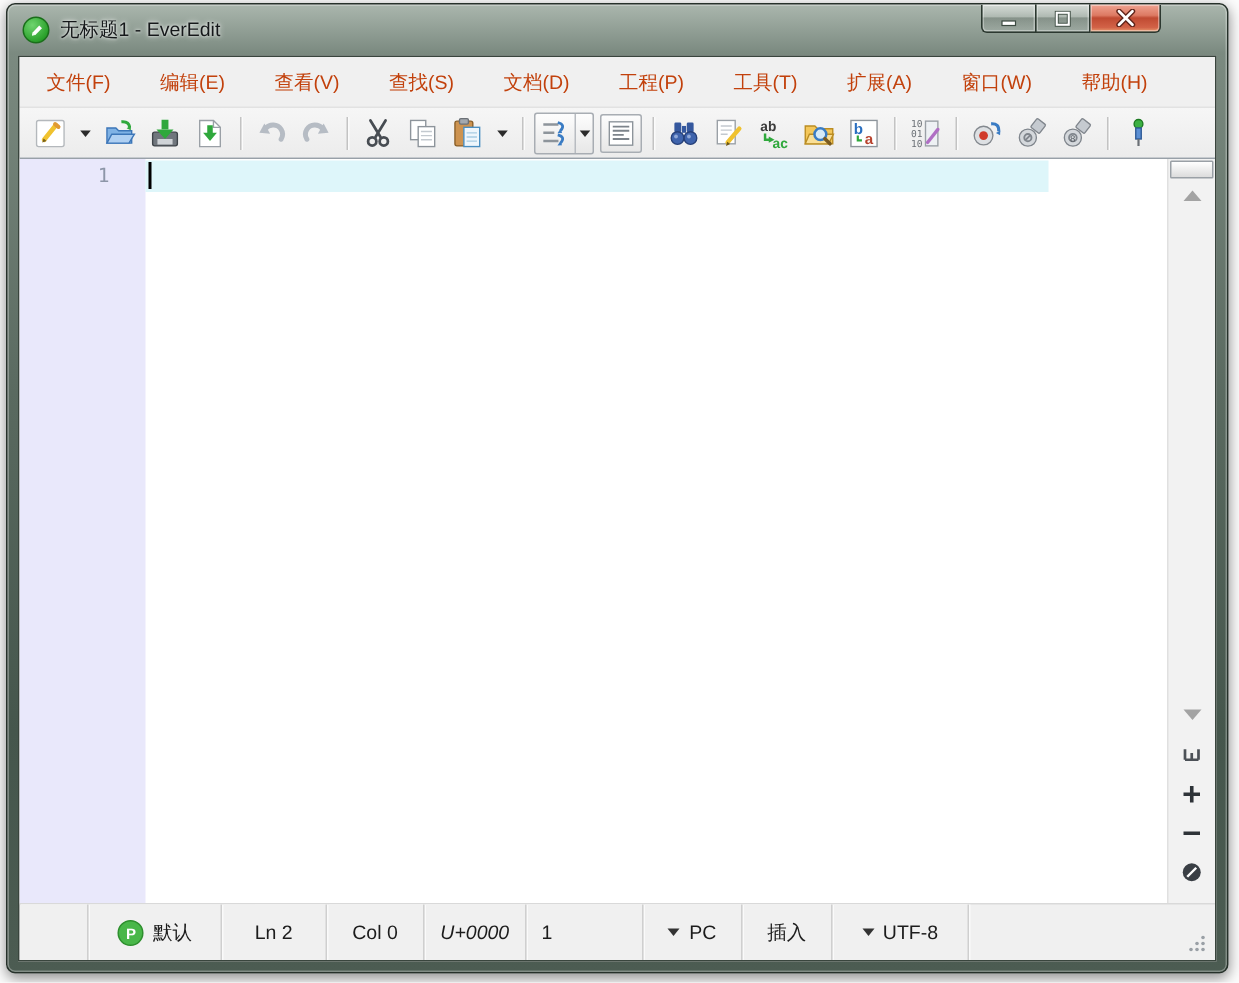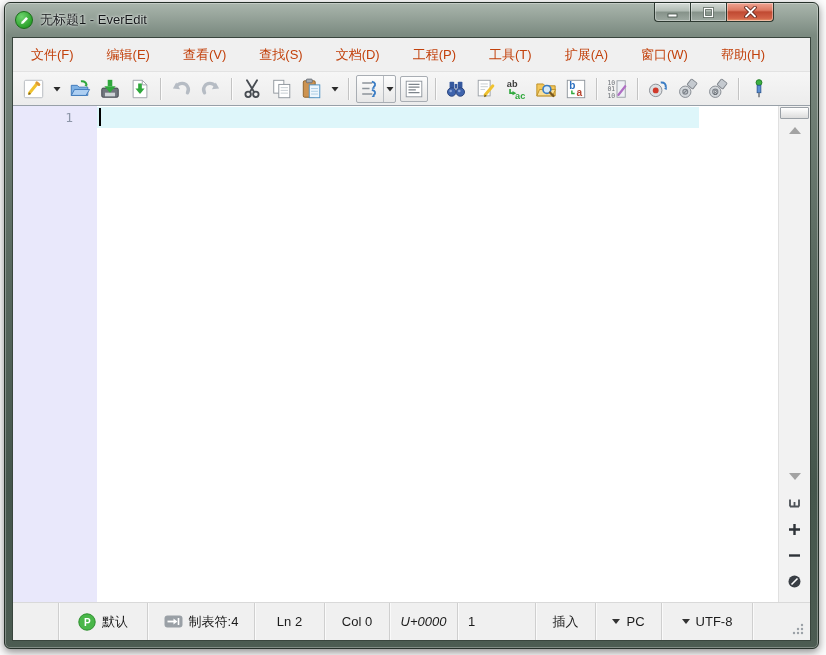--- a/index.html
+++ b/index.html
@@ -430,49 +430,38 @@
           <div class="sb-cell" style="width: 46px;"></div>
           <div class="sb-cell" style="width: 89px;">
             <span style="display: flex; align-items: center; justify-content: center;">
               <svg width="18" height="18" viewBox="0 0 18 18">
                 <circle cx="9" cy="9" r="8.2" fill="#49b749" stroke="#2e8f2e"></circle>
                 <text x="6" y="13" font-size="10" font-weight="bold" fill="#fff" font-family="sans-serif">P</text>
               </svg>
             </span>
             <span>默认</span>
           </div>
-          <div class="sb-cell" style="width: 107px;">
-            <span style="display: flex; align-items: center; justify-content: center;">
-              <svg width="19" height="13" viewBox="0 0 19 13">
-                <rect x="0.5" y="0.5" width="18" height="12" rx="3" fill="#9aa0a6"></rect>
-                <path d="M3.5 6.5 h7" stroke="#fff" stroke-width="1.8"></path>
-                <path d="M9.5 3.6 L13.4 6.5 L9.5 9.4 Z" fill="#fff"></path>
-                <path d="M14.5 3 v7" stroke="#fff" stroke-width="1.6"></path>
-              </svg>
-            </span>
-            <span>制表符:4</span>
-          </div>
           <div class="sb-cell" style="width: 70px;">
             <span>Ln 2</span>
           </div>
           <div class="sb-cell" style="width: 65px;">
             <span>Col 0</span>
           </div>
           <div class="sb-cell" style="width: 68px; font-style: italic;">
             <span>U+0000</span>
           </div>
           <div class="sb-cell left" style="width: 78px;">
             <span>1</span>
-          </div>
-          <div class="sb-cell" style="width: 60px;">
-            <span>插入</span>
           </div>
           <div class="sb-cell" style="width: 66px;">
             <span class="sb-arrow"></span>
             <span>PC</span>
+          </div>
+          <div class="sb-cell" style="width: 60px;">
+            <span>插入</span>
           </div>
           <div class="sb-cell" style="width: 91px;">
             <span class="sb-arrow"></span>
             <span>UTF-8</span>
           </div>
           <div class="sb-fill">
             <svg width="13" height="13" viewBox="0 0 13 13">
               <g fill="#9aa0a6">
                 <circle cx="11" cy="3" r="1.2"></circle>
                 <circle cx="11" cy="7" r="1.2"></circle>

